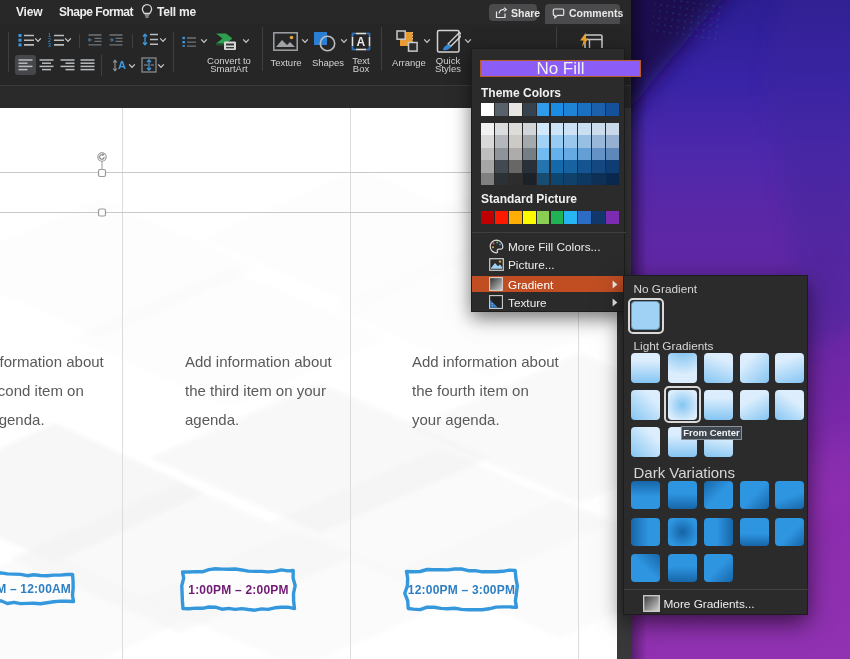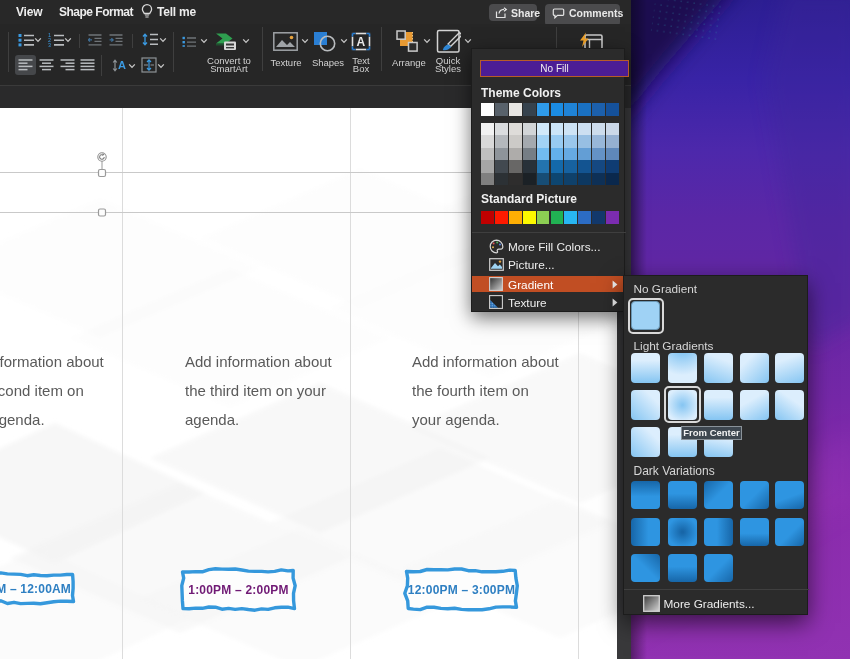--- a/index.html
+++ b/index.html
@@ -278,21 +278,21 @@
         </svg><div class="abs" style="left:0;top:0;width:128px;height:37px;display:flex;align-items:center;justify-content:center;font-size:12px;font-weight:bold;color:#2e7fc2;letter-spacing:0.2px;">11:00PM – 12:00AM</div></div>
 <div class="abs" style="left:178px;top:458px;width:121px;height:47px;"><svg width="121" height="47" viewBox="0 0 121 47">
           <path d="M4.5,6.0 L11.1,6.0 L17.7,5.6 L24.3,5.8 L30.9,3.6 L37.4,2.8 L44.0,3.1 L50.6,3.3 L57.2,3.0 L63.8,4.0 L70.4,5.1 L77.0,5.4 L83.6,5.4 L90.1,5.9 L96.7,5.4 L103.3,3.9 L109.9,4.9 L115.2,4.5 L115.1,12.1 L117.2,19.7 L115.5,27.3 L115.6,34.9 L116.5,42.6 L109.9,41.2 L103.3,41.2 L96.7,41.8 L90.1,43.4 L83.6,42.9 L77.0,44.2 L70.4,43.5 L63.8,42.6 L57.2,43.4 L50.6,42.4 L44.0,43.2 L37.4,41.2 L30.9,41.0 L24.3,42.3 L17.7,42.1 L11.1,42.8 L5.0,42.5 L4.4,34.9 L4.1,27.3 L3.8,19.7 L5.7,12.1 Z" fill="#fdfdfd" stroke="#3598dc" stroke-width="3.4" stroke-linejoin="round"></path>
         </svg><div class="abs" style="left:0;top:0;width:121px;height:47px;display:flex;align-items:center;justify-content:center;font-size:12px;font-weight:bold;color:#701a75;letter-spacing:0.2px;">1:00PM – 2:00PM</div></div>
 <div class="abs" style="left:402px;top:458px;width:119px;height:47px;"><svg width="119" height="47" viewBox="0 0 119 47">
           <path d="M4.5,5.5 L11.4,5.7 L18.2,5.5 L25.1,3.5 L32.0,3.8 L38.9,3.6 L45.8,3.9 L52.6,3.0 L59.5,3.0 L66.4,4.7 L73.2,4.6 L80.1,5.8 L87.0,5.6 L93.9,5.8 L100.8,5.3 L107.6,4.1 L113.2,4.5 L113.9,12.1 L115.3,19.7 L114.4,27.3 L113.4,34.9 L114.5,41.4 L107.6,40.9 L100.8,40.9 L93.9,41.1 L87.0,42.8 L80.1,43.8 L73.2,43.8 L66.4,43.7 L59.5,43.4 L52.6,42.3 L45.8,42.7 L38.9,42.4 L32.0,41.3 L25.1,41.1 L18.2,43.6 L11.4,43.1 L6.2,42.5 L5.7,34.9 L2.8,27.3 L5.4,19.7 L5.7,12.1 Z" fill="#fdfdfd" stroke="#3598dc" stroke-width="3.4" stroke-linejoin="round"></path>
         </svg><div class="abs" style="left:0;top:0;width:119px;height:47px;display:flex;align-items:center;justify-content:center;font-size:12px;font-weight:bold;color:#2e7fc2;letter-spacing:0.2px;">12:00PM – 3:00PM</div></div>
 </div>
 <div class="abs" style="left:617px;top:108px;width:14px;height:551px;background:#39393b;"></div>
 <div class="abs" style="left:471px;top:48px;width:154px;height:264px;background:#2b2b2b;border:1px solid #1c1c1c;box-shadow:0 6px 18px rgba(0,0,0,0.55);">
-<div class="abs" style="left:8px;top:11px;width:149px;height:17px;background:#4c1d95;border:1.5px solid #b85c28;display:flex;align-items:center;justify-content:center;font-size:10px;color:#f0f0f0;">No Fill</div>
+<div class="abs" style="left:8px;top:11px;width:161px;height:17px;background:#8b5cf6;border:1.5px solid #b85c28;display:flex;align-items:center;justify-content:center;font-size:17px;color:#f0f0f0;">No Fill</div>
 <div class="abs" style="left:9px;top:36.5px;font-size:12px;font-weight:bold;color:#f0f0f0;">Theme Colors</div>
 <div class="abs" style="left:9.0px;top:53.5px;width:12.9px;height:13px;background:#ffffff;"></div>
 <div class="abs" style="left:22.9px;top:53.5px;width:12.9px;height:13px;background:#59626b;"></div>
 <div class="abs" style="left:36.8px;top:53.5px;width:12.9px;height:13px;background:#e8e6e3;"></div>
 <div class="abs" style="left:50.7px;top:53.5px;width:12.9px;height:13px;background:#36424d;"></div>
 <div class="abs" style="left:64.6px;top:53.5px;width:12.9px;height:13px;background:#2f9bea;"></div>
 <div class="abs" style="left:78.5px;top:53.5px;width:12.9px;height:13px;background:#1b8ce3;"></div>
 <div class="abs" style="left:92.4px;top:53.5px;width:12.9px;height:13px;background:#1f83d6;"></div>
 <div class="abs" style="left:106.3px;top:53.5px;width:12.9px;height:13px;background:#1a71c2;"></div>
 <div class="abs" style="left:120.2px;top:53.5px;width:12.9px;height:13px;background:#1c60ac;"></div>
@@ -414,21 +414,21 @@
 <div class="abs" style="left:151px;top:77.5px;width:29px;height:29.5px;border-radius:4px;background:linear-gradient(160deg,#dceefd 25%,#85c5f2 100%);"></div>
 <div class="abs" style="left:7px;top:114.5px;width:29px;height:29.5px;border-radius:4px;background:linear-gradient(225deg,#dceefd 25%,#85c5f2 100%);"></div>
 <div class="abs" style="left:44.5px;top:114.5px;width:29px;height:29.5px;border-radius:4px;background:radial-gradient(circle at 50% 50%, #85c5f2, #dceefd 80%);"></div>
 <div class="abs" style="left:80.5px;top:114.5px;width:29px;height:29.5px;border-radius:4px;background:linear-gradient(180deg,#dceefd 25%,#85c5f2 100%);"></div>
 <div class="abs" style="left:116.5px;top:114.5px;width:29px;height:29.5px;border-radius:4px;background:linear-gradient(150deg,#dceefd 35%,#85c5f2 100%);"></div>
 <div class="abs" style="left:151px;top:114.5px;width:29px;height:29.5px;border-radius:4px;background:linear-gradient(215deg,#dceefd 35%,#85c5f2 100%);"></div>
 <div class="abs" style="left:7px;top:151.5px;width:29px;height:29.5px;border-radius:4px;background:linear-gradient(225deg,#dceefd 25%,#85c5f2 100%);"></div>
 <div class="abs" style="left:44.5px;top:151.5px;width:29px;height:29.5px;border-radius:4px;background:linear-gradient(180deg,#dceefd 25%,#85c5f2 100%);"></div>
 <div class="abs" style="left:80.5px;top:151.5px;width:29px;height:29.5px;border-radius:4px;background:linear-gradient(190deg,#dceefd 35%,#85c5f2 100%);"></div>
 <div class="abs" style="left:40px;top:110.5px;width:37px;height:37px;border:2px solid #d9d9d9;border-radius:5px;"></div>
-<div class="abs" style="left:10px;top:188px;font-size:12px;color:#d6d6d6;">Dark Variations</div>
+<div class="abs" style="left:10px;top:188px;font-size:15px;color:#d6d6d6;">Dark Variations</div>
 <div class="abs" style="left:7px;top:205.5px;width:29px;height:28px;border-radius:4px;background:linear-gradient(0deg,#2e95e1 45%,#1766a8 100%);"></div>
 <div class="abs" style="left:44.5px;top:205.5px;width:29px;height:28px;border-radius:4px;background:linear-gradient(180deg,#2e95e1 45%,#1766a8 100%);"></div>
 <div class="abs" style="left:80.5px;top:205.5px;width:29px;height:28px;border-radius:4px;background:linear-gradient(315deg,#2e95e1 50%,#1766a8 100%);"></div>
 <div class="abs" style="left:116.5px;top:205.5px;width:29px;height:28px;border-radius:4px;background:linear-gradient(135deg,#2e95e1 50%,#1766a8 100%);"></div>
 <div class="abs" style="left:151px;top:205.5px;width:29px;height:28px;border-radius:4px;background:linear-gradient(160deg,#2e95e1 55%,#1766a8 100%);"></div>
 <div class="abs" style="left:7px;top:242px;width:29px;height:28px;border-radius:4px;background:linear-gradient(270deg,#2e95e1 40%,#1766a8 100%);"></div>
 <div class="abs" style="left:44.5px;top:242px;width:29px;height:28px;border-radius:4px;background:radial-gradient(circle at 50% 50%, #1766a8 5%, #2e95e1 75%);"></div>
 <div class="abs" style="left:80.5px;top:242px;width:29px;height:28px;border-radius:4px;background:linear-gradient(90deg,#2e95e1 45%,#1766a8 100%);"></div>
 <div class="abs" style="left:116.5px;top:242px;width:29px;height:28px;border-radius:4px;background:linear-gradient(180deg,#2e95e1 55%,#1766a8 100%);"></div>
 <div class="abs" style="left:151px;top:242px;width:29px;height:28px;border-radius:4px;background:linear-gradient(135deg,#2e95e1 55%,#1766a8 100%);"></div>

